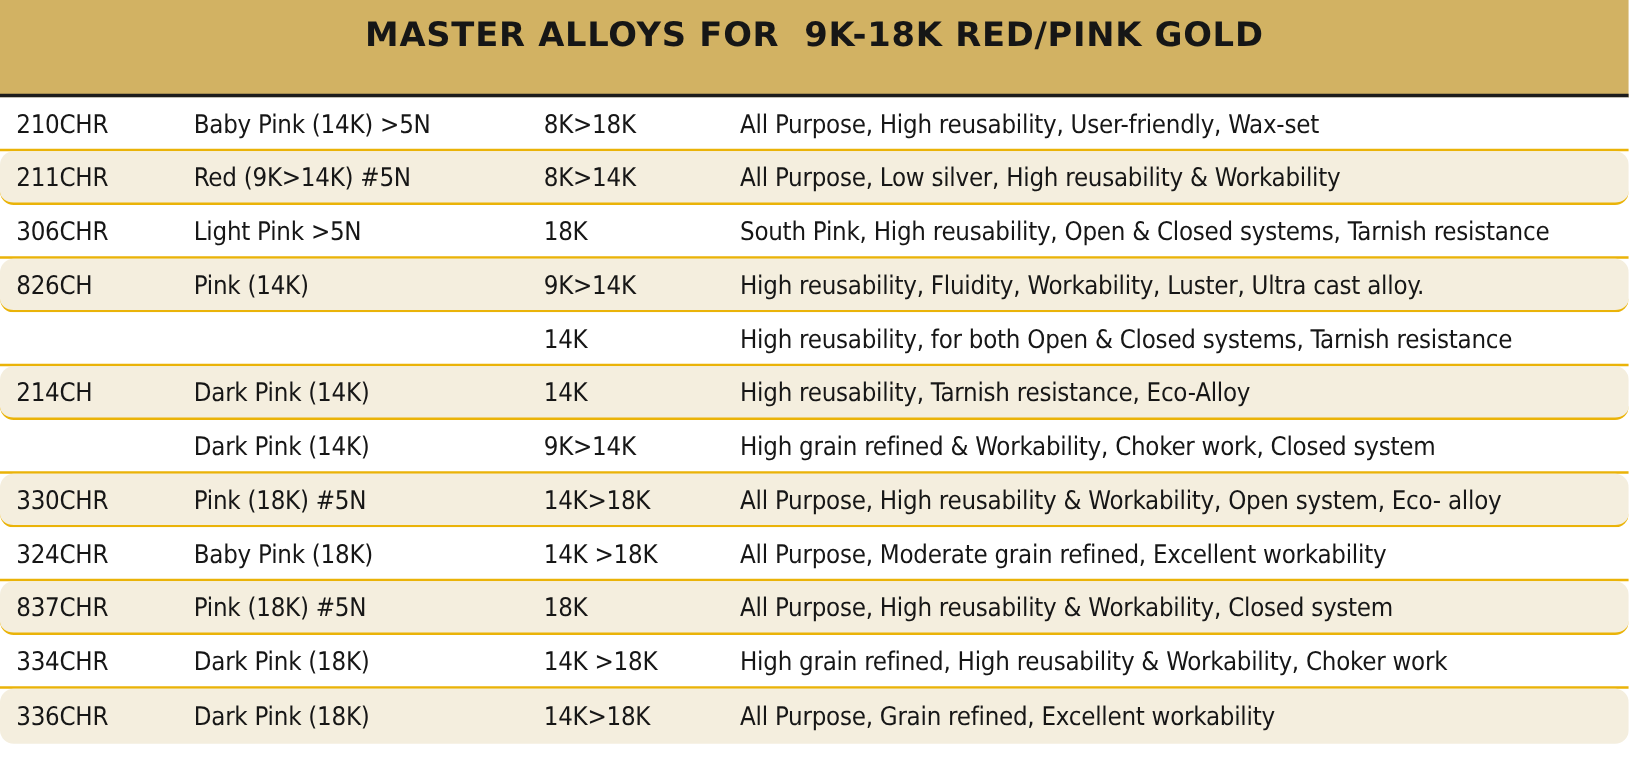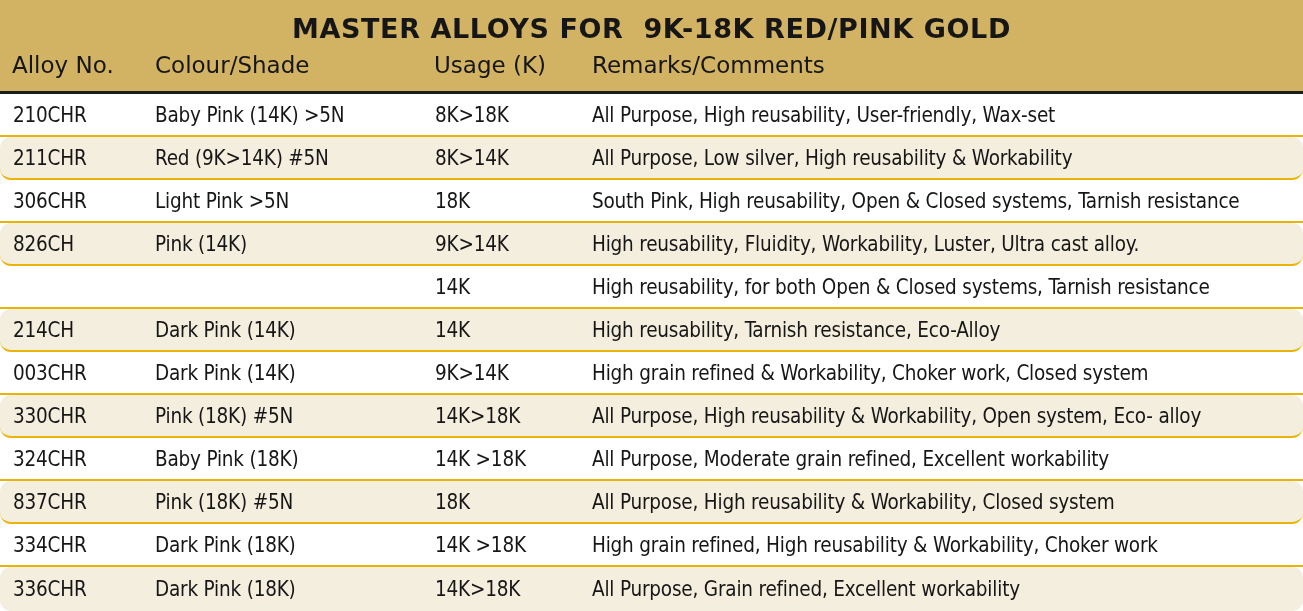--- a/index.html
+++ b/index.html
@@ -16,21 +16,21 @@
   .table-wrap {
     width: 1303px;
     height: 611px;
     position: relative;
     background: #ffffff;
   }
 
   
   .header-band {
     background: #d2b263;
-    height: 94px;
+    height: 78px;
     position: relative;
     border-bottom: 3px solid #1c1c1c;
   }
 
   .title {
     text-align: center;
     font-family: "DejaVu Sans", sans-serif;
     font-weight: bold;
     font-size: 27px;
     letter-spacing: 0.6px;
@@ -95,26 +95,20 @@
   .c-usage   { left: 435px; width: 155px; text-align: center; }
   .c-remarks { left: 592px; width: 705px; text-align: center; }
 </style>
 </head>
 <body>
 
 <div class="table-wrap">
 
   <div class="header-band">
     <div class="title">MASTER ALLOYS FOR  9K-18K RED/PINK GOLD</div>
-    <div class="col-headers">
-      <div class="ch ch-alloy">Alloy No.</div>
-      <div class="ch ch-colour">Colour/Shade</div>
-      <div class="ch ch-usage">Usage (K)</div>
-      <div class="ch ch-remarks">Remarks/Comments</div>
-    </div>
   </div>
 
   <div class="rows">
 
     <div class="row odd">
       <div class="cell c-alloy">210CHR</div>
       <div class="cell c-colour">Baby Pink (14K) &gt;5N</div>
       <div class="cell c-usage">8K&gt;18K</div>
       <div class="cell c-remarks">All Purpose, High reusability, User-friendly, Wax-set</div>
     </div>
@@ -146,21 +140,20 @@
     </div>
 
     <div class="row even">
       <div class="cell c-alloy">214CH</div>
       <div class="cell c-colour">Dark Pink (14K)</div>
       <div class="cell c-usage">14K</div>
       <div class="cell c-remarks">High reusability, Tarnish resistance, Eco-Alloy</div>
     </div>
 
     <div class="row odd">
-      <div class="cell c-alloy">003CHR</div>
       <div class="cell c-colour">Dark Pink (14K)</div>
       <div class="cell c-usage">9K&gt;14K</div>
       <div class="cell c-remarks">High grain refined &amp; Workability, Choker work, Closed system</div>
     </div>
 
     <div class="row even">
       <div class="cell c-alloy">330CHR</div>
       <div class="cell c-colour">Pink (18K) #5N</div>
       <div class="cell c-usage">14K&gt;18K</div>
       <div class="cell c-remarks">All Purpose, High reusability &amp; Workability, Open system, Eco- alloy</div>

